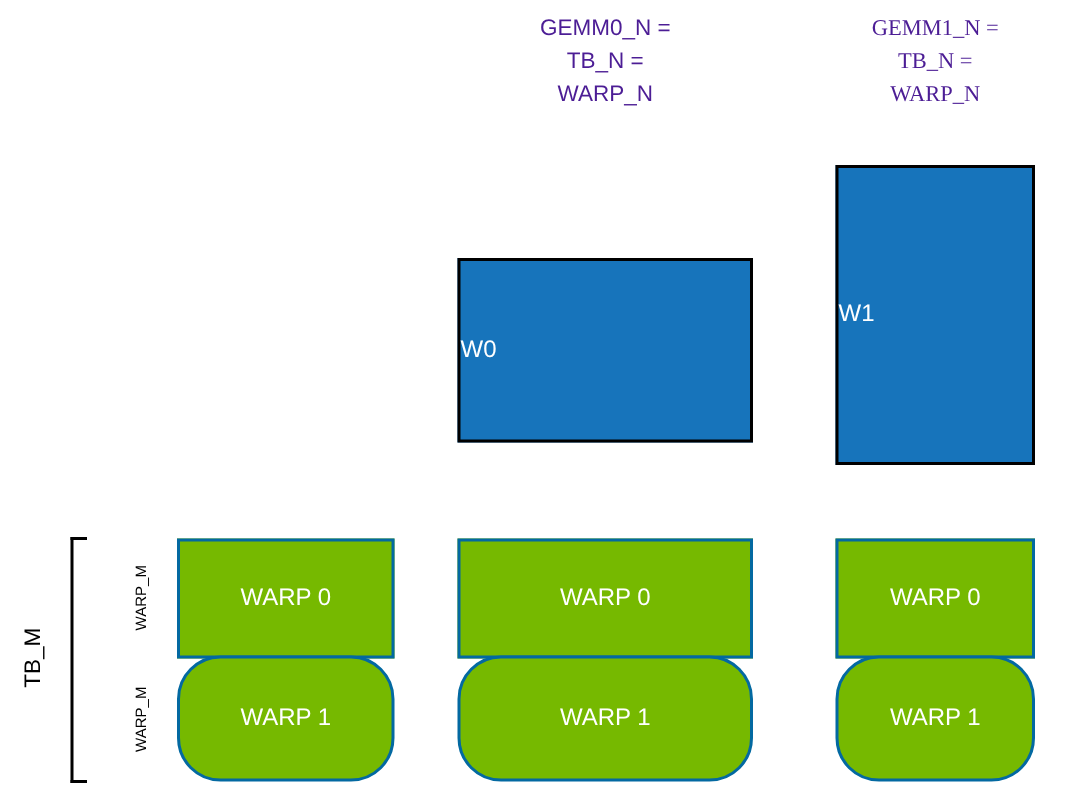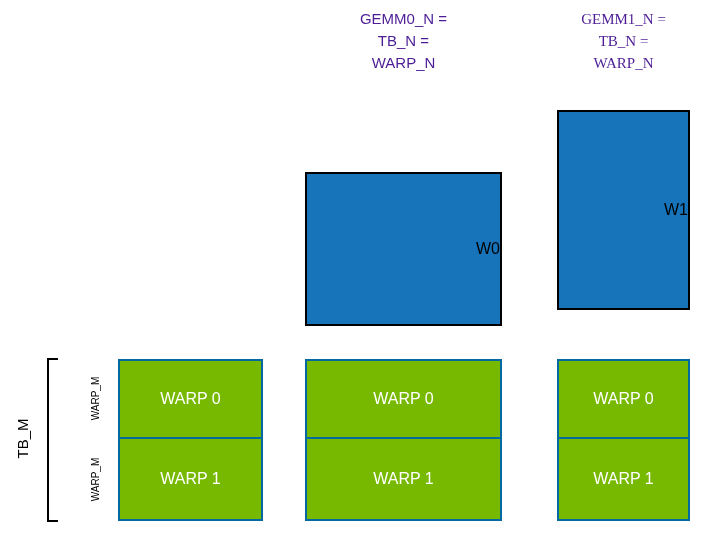--- a/index.html
+++ b/index.html
@@ -23,42 +23,42 @@
     line-height: 22px;
     color: #4c1d95;
     white-space: pre-line;
   }
   .box {
     position: absolute;
     border: 2px solid #000000;
     box-sizing: border-box;
     display: flex;
     align-items: center;
-    justify-content: flex-end;
-    color: #000000;
+    justify-content: flex-start;
+    color: #ffffff;
     font-size: 16px;
   }
   .blue { background: #1774BB; }
   .warp-group {
     position: absolute;
     display: flex;
     flex-direction: column;
   }
   .warp-box {
     border: 2px solid #0369a1;
     box-sizing: border-box;
     display: flex;
     align-items: center;
     justify-content: center;
     color: #ffffff;
     font-size: 16px;
     background: #76B900;
     width: 100%;
   }
-  .warp-box + .warp-box { margin-top: -2px; }
+  .warp-box + .warp-box { margin-top: -2px; border-radius: 29px; }
   .rot-label {
     position: absolute;
     text-align: center;
     color: #000000;
     transform: rotate(-90deg);
     white-space: nowrap;
   }
   .tb-m { font-size: 15px; }
   .warp-m { font-size: 10px; }
   .bracket {
@@ -75,21 +75,21 @@
 <div class="canvas">
 
   <div class="col-header" style="left:305px; width:197px;">GEMM0_N =
 TB_N =
 WARP_N</div>
 
   <div class="col-header" style="left:557px; width:133px;font-family:Liberation Serif, serif;">GEMM1_N =
 TB_N =
 WARP_N</div>
 
-  <div class="box blue" style="left:305px; top:172px; width:197px; height:154px;">
+  <div class="box blue" style="left:305px; top:172px; width:197px; height:123px;">
     <span>W0</span>
   </div>
 
   <div class="box blue" style="left:557px; top:110px; width:133px; height:200px;">
     <span>W1</span>
   </div>
 
   <div class="rot-label tb-m" style="left:-8px; top:430px; width:60px;">TB_M</div>
 
   <div class="bracket" style="left:47px; top:358px; width:11px; height:164px;"></div>

